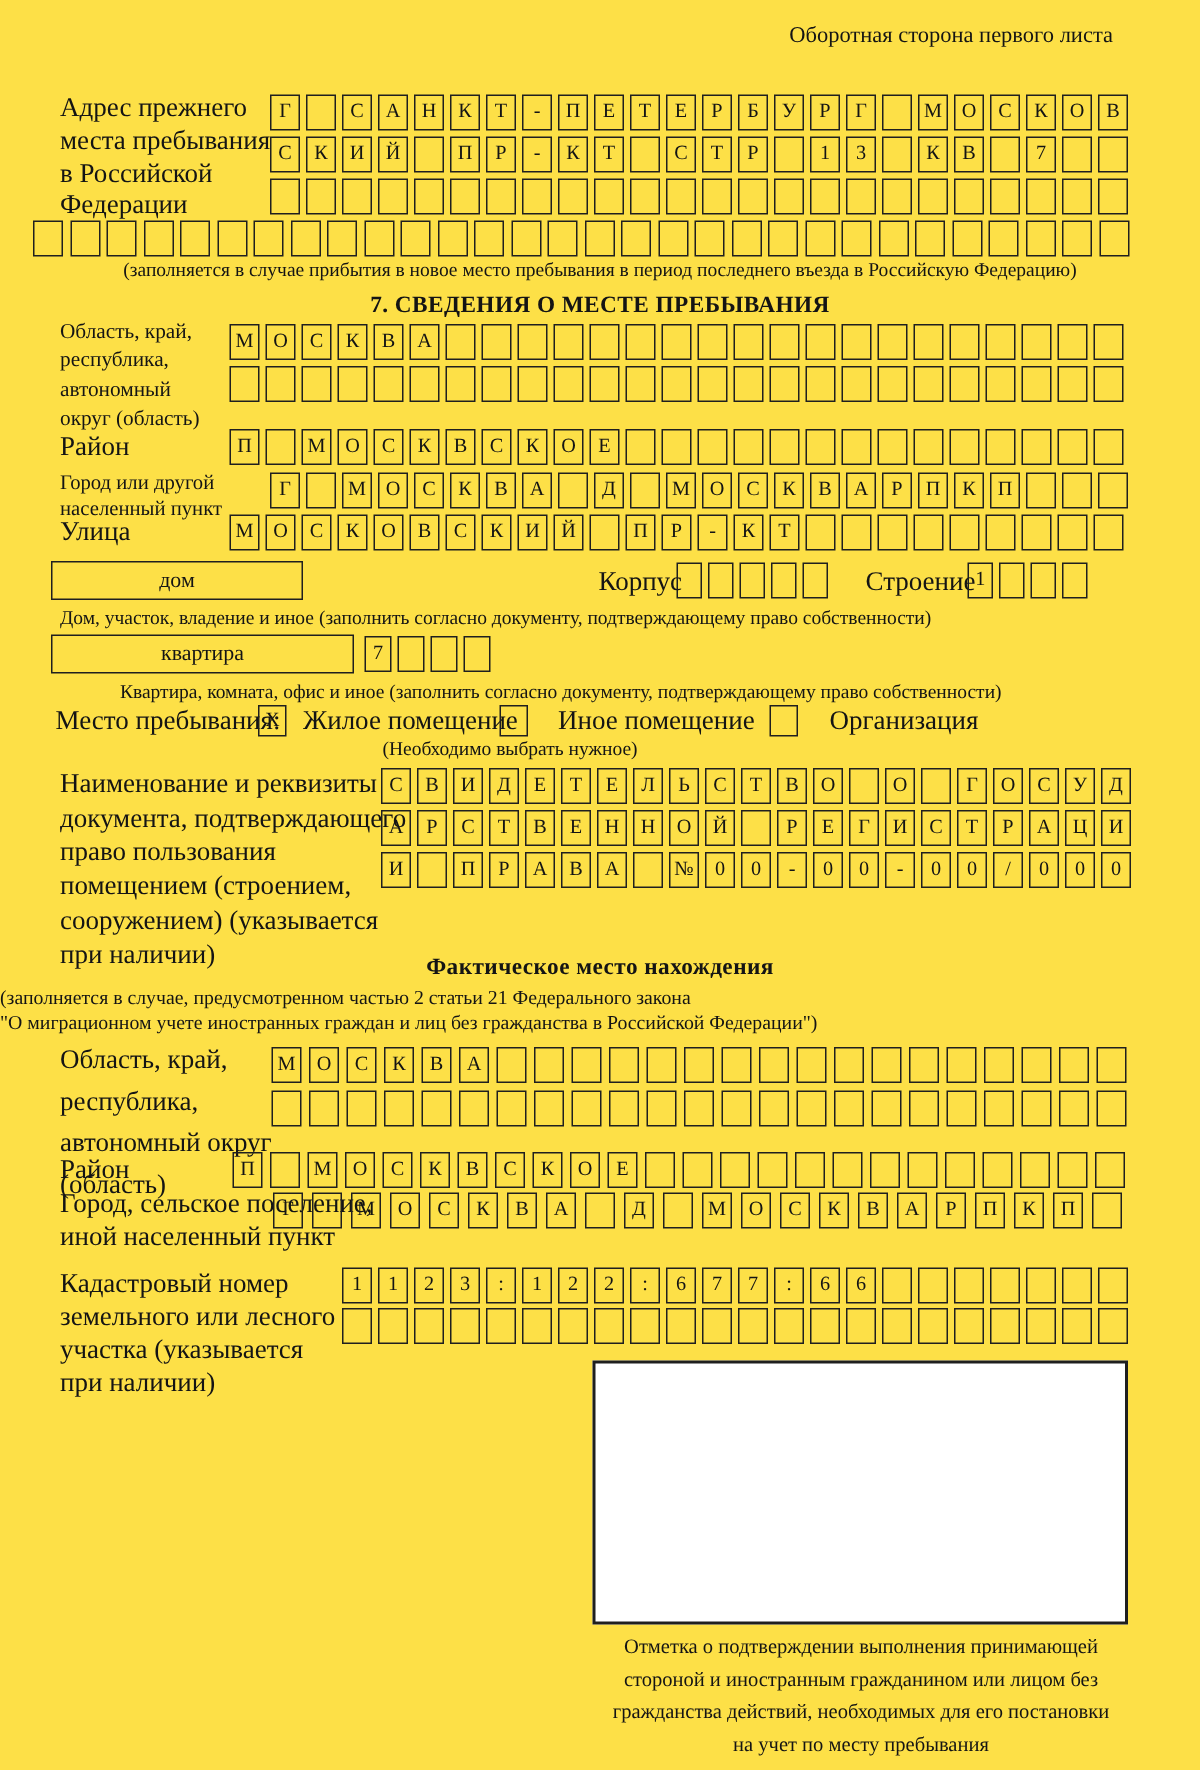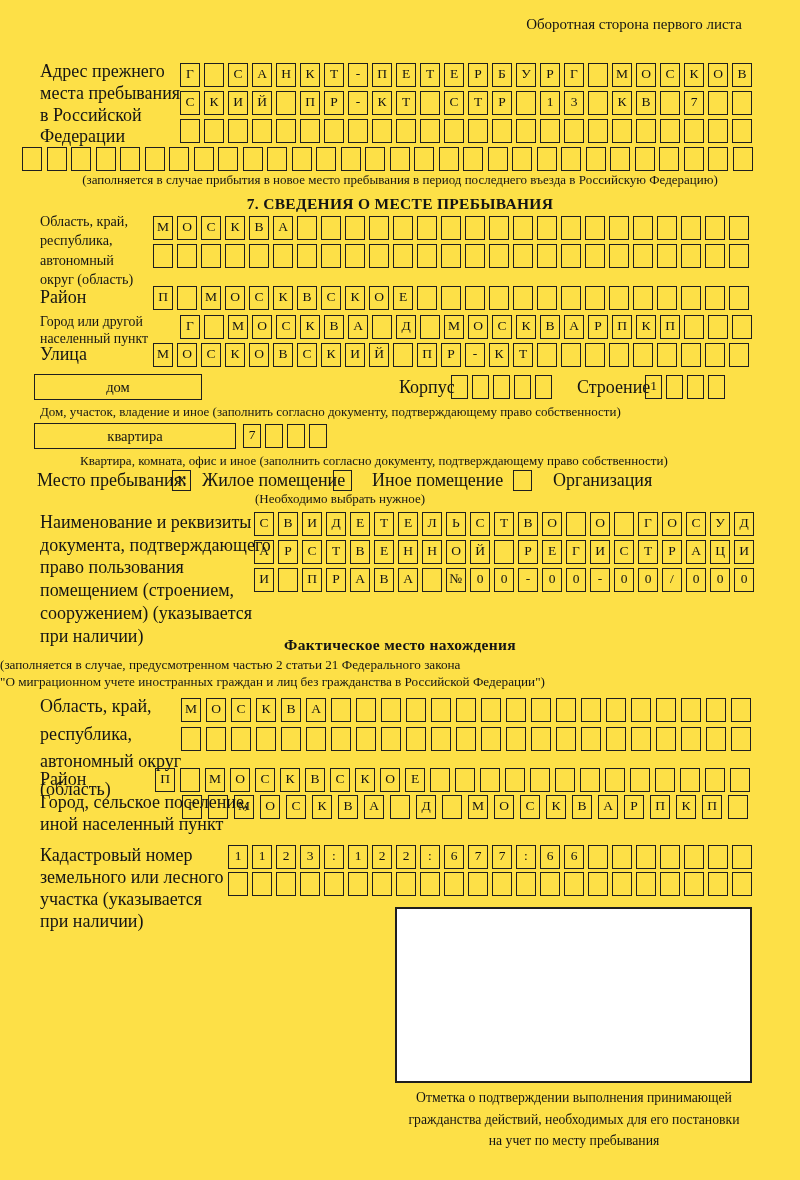--- a/index.html
+++ b/index.html
@@ -132,17 +132,18 @@
       <div>земельного или лесного</div>
       <div>участка (указывается</div>
       <div>при наличии)</div>
     </div>
   <div class="cells" style="left:228px;top:845px;"><span class="cell">1</span><span class="cell">1</span><span class="cell">2</span><span class="cell">3</span><span class="cell">:</span><span class="cell">1</span><span class="cell">2</span><span class="cell">2</span><span class="cell">:</span><span class="cell">6</span><span class="cell">7</span><span class="cell">7</span><span class="cell">:</span><span class="cell">6</span><span class="cell">6</span><span class="cell"></span><span class="cell"></span><span class="cell"></span><span class="cell"></span><span class="cell"></span><span class="cell"></span><span class="cell"></span></div>
   <div class="cells" style="left:228px;top:872px;"><span class="cell"></span><span class="cell"></span><span class="cell"></span><span class="cell"></span><span class="cell"></span><span class="cell"></span><span class="cell"></span><span class="cell"></span><span class="cell"></span><span class="cell"></span><span class="cell"></span><span class="cell"></span><span class="cell"></span><span class="cell"></span><span class="cell"></span><span class="cell"></span><span class="cell"></span><span class="cell"></span><span class="cell"></span><span class="cell"></span><span class="cell"></span><span class="cell"></span></div>
 
   <div class="stamp" style="left:395px;top:907px;width:357px;height:176px;"></div>
   <div class="stamp-cap" style="top:1087px;">
       <div>Отметка о подтверждении выполнения принимающей</div>
+      <div>стороной и иностранным гражданином или лицом без</div>
       <div>гражданства действий, необходимых для его постановки</div>
       <div>на учет по месту пребывания</div>
     </div>
 
 </div>
 
 </body></html>

